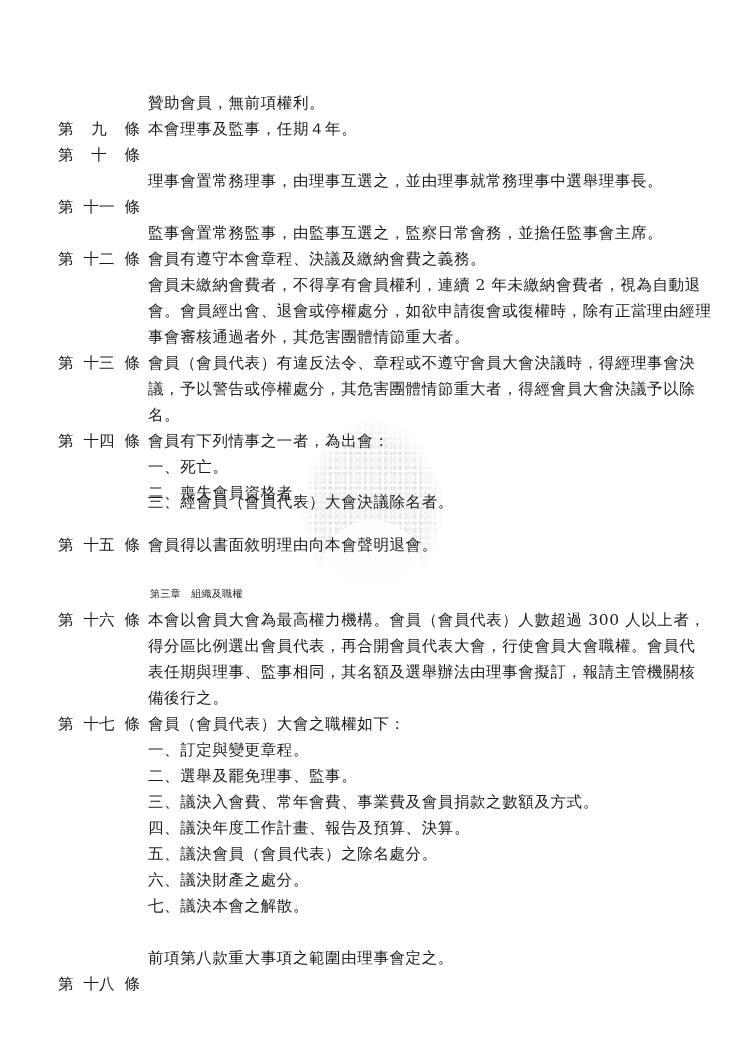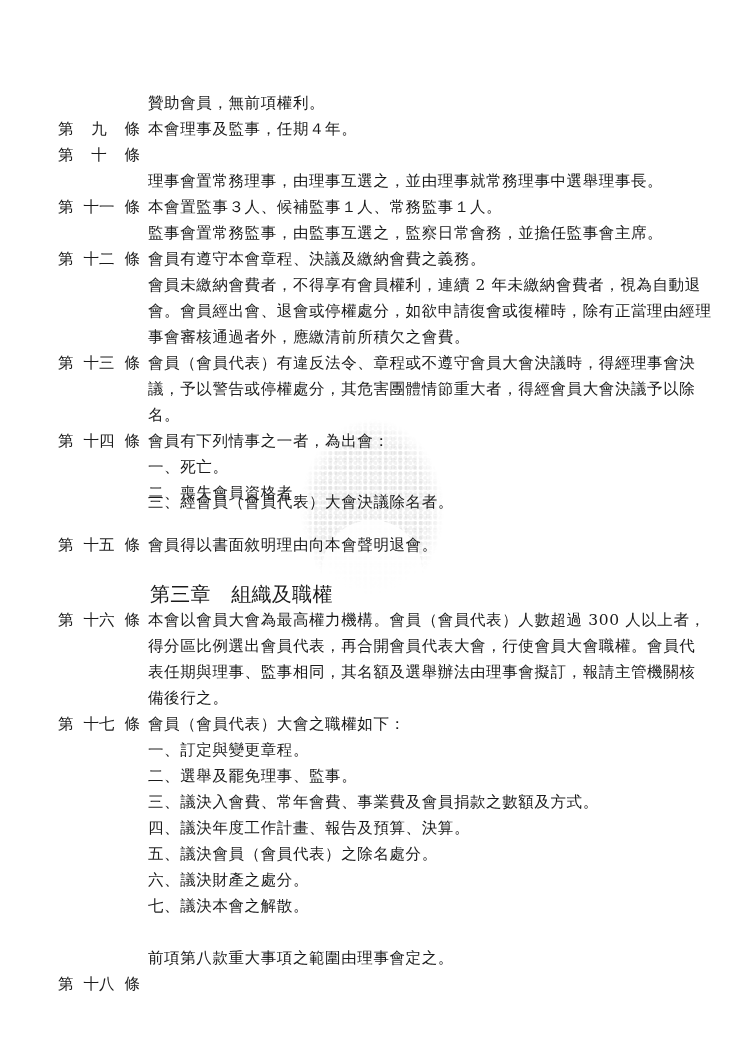--- a/index.html
+++ b/index.html
@@ -57,21 +57,21 @@
     .label {
       position: absolute;
       left: 58px;
       width: 82px;
       display: flex;
       justify-content: space-between;
       font-size: 15.5px;
       line-height: 20px;
     }
     .body { left: 148px; }
-    .chapter { left: 150px; font-size: 20px; letter-spacing: 0.3px; }
+    .chapter { left: 150px; font-size: 10px; letter-spacing: 0.3px; }
   </style>
 </head>
 <body>
 
 <div class="page">
 
   <div class="stamp"></div>
   <div class="stamp-inner"></div>
 
   <div class="line body" style="top:93px">贊助會員，無前項權利。</div>
@@ -88,32 +88,31 @@
     <span>十</span>
     <span>條</span>
   </div>
   <div class="line body" style="top:171px">理事會置常務理事，由理事互選之，並由理事就常務理事中選舉理事長。</div>
 
   <div class="label" style="top:197px">
     <span>第</span>
     <span>十一</span>
     <span>條</span>
   </div>
-  <div class="line body" style="top:197px">本會置監事３人、候補監事１人、常務監事１人。</div>
   <div class="line body" style="top:223px">監事會置常務監事，由監事互選之，監察日常會務，並擔任監事會主席。</div>
 
   <div class="label" style="top:249px">
     <span>第</span>
     <span>十二</span>
     <span>條</span>
   </div>
   <div class="line body" style="top:249px">會員有遵守本會章程、決議及繳納會費之義務。</div>
   <div class="line body" style="top:275px">會員未繳納會費者，不得享有會員權利，連續 2 年未繳納會費者，視為自動退</div>
   <div class="line body" style="top:301px">會。會員經出會、退會或停權處分，如欲申請復會或復權時，除有正當理由經理</div>
-  <div class="line body" style="top:327px">事會審核通過者外，應繳清前所積欠之會費。</div>
+  <div class="line body" style="top:327px">事會審核通過者外，其危害團體情節重大者。</div>
 
   <div class="label" style="top:353px">
     <span>第</span>
     <span>十三</span>
     <span>條</span>
   </div>
   <div class="line body" style="top:353px">會員（會員代表）有違反法令、章程或不遵守會員大會決議時，得經理事會決</div>
   <div class="line body" style="top:379px">議，予以警告或停權處分，其危害團體情節重大者，得經會員大會決議予以除</div>
   <div class="line body" style="top:405px">名。</div>
 

